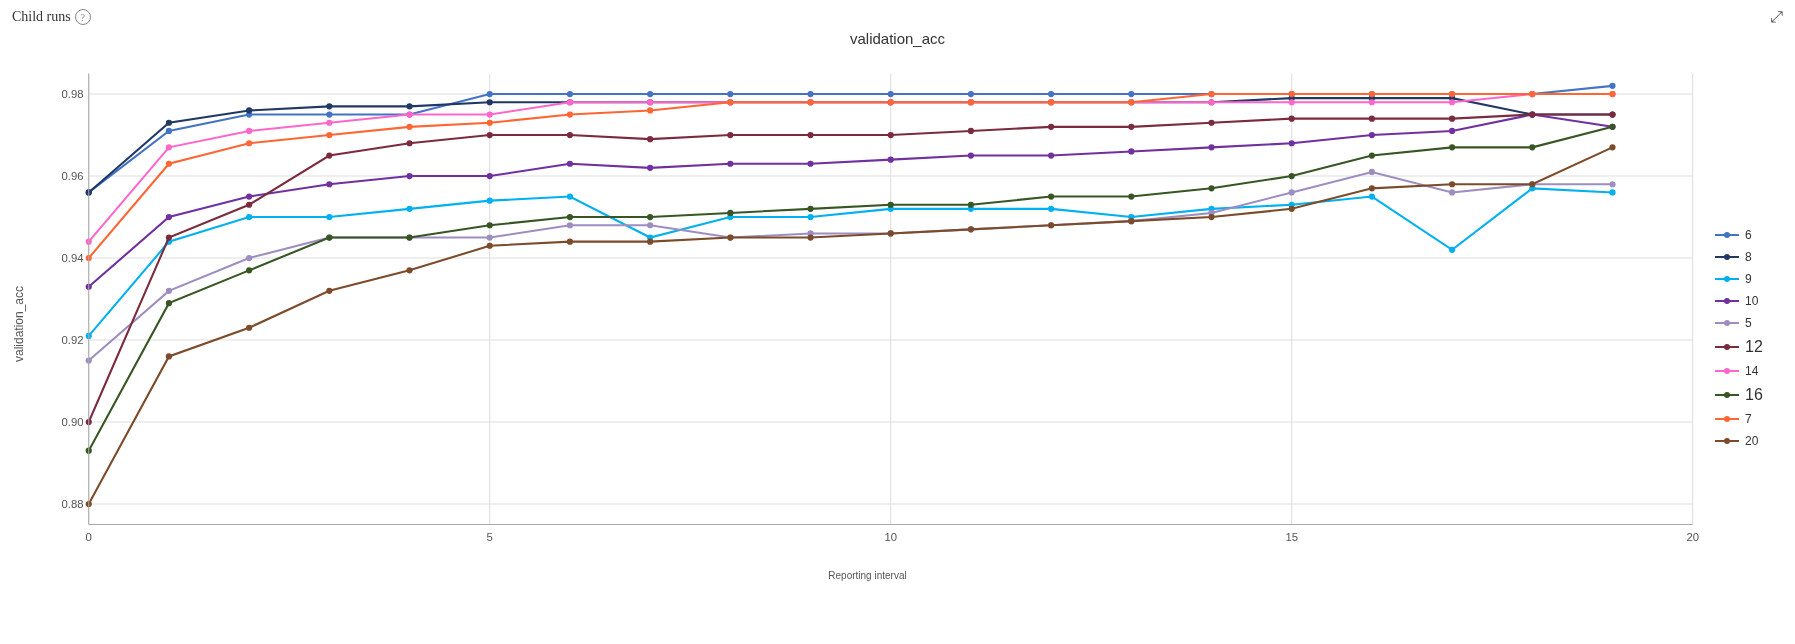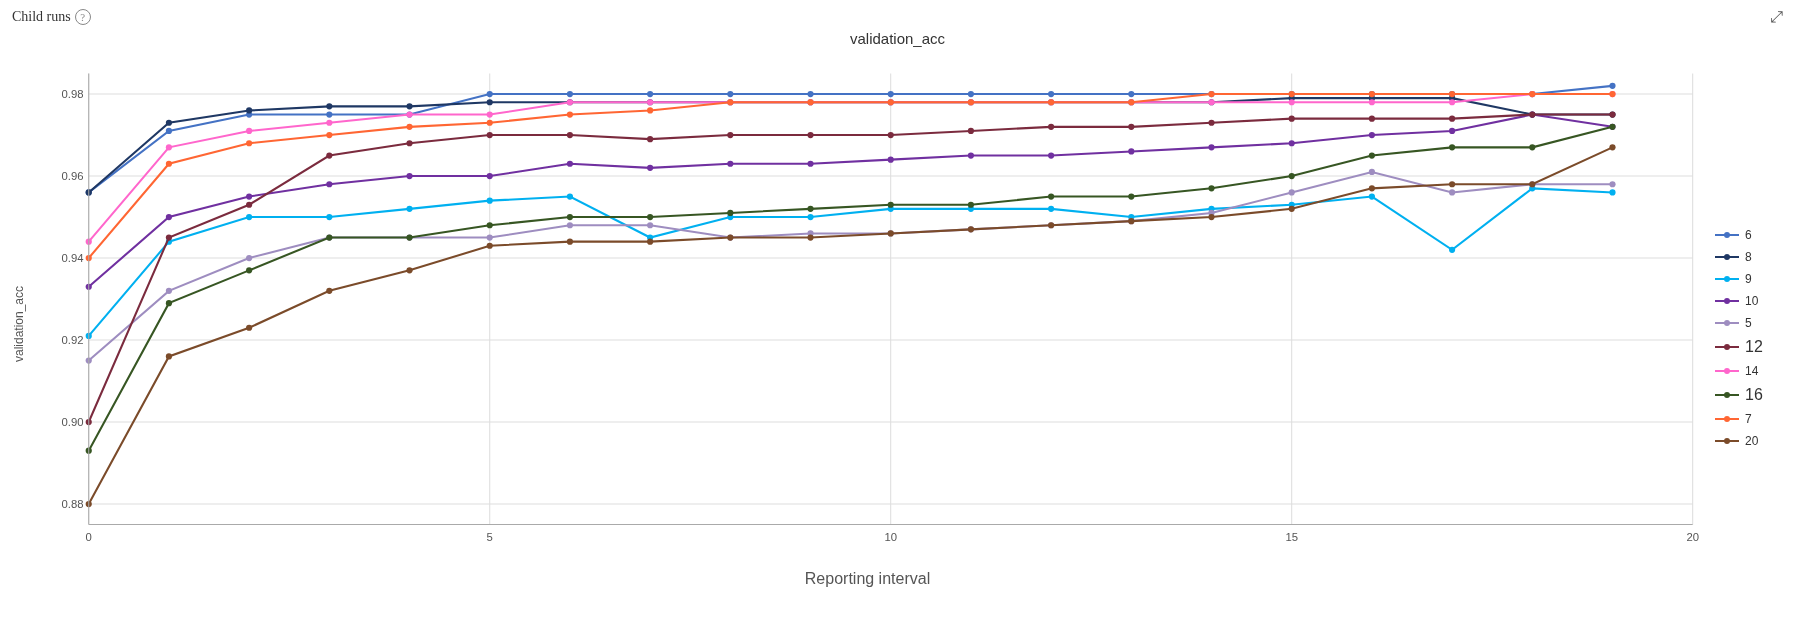--- a/index.html
+++ b/index.html
@@ -75,21 +75,21 @@
     .chart-and-x {
       display: flex;
       flex-direction: column;
       flex: 1;
     }
     .svg-chart {
       flex: 1;
     }
     .x-axis-label {
       text-align: center;
-      font-size: 16px;
+      font-size: 10px;
       color: #555;
       padding-top: 4px;
       height: 24px;
     }
     .legend {
       display: flex;
       flex-direction: column;
       justify-content: center;
       gap: 8px;
       padding-left: 12px;

